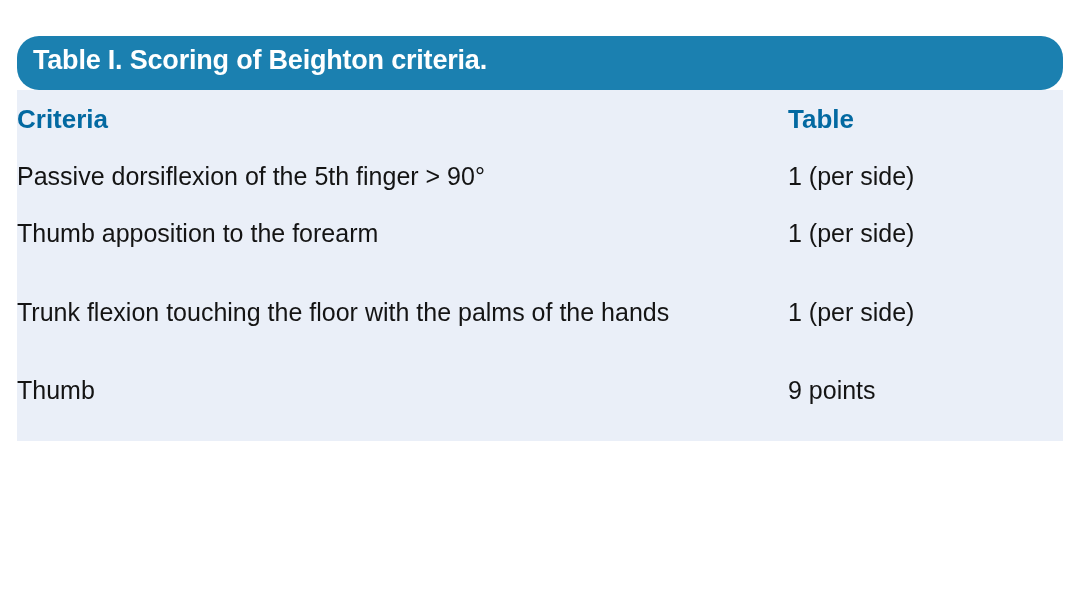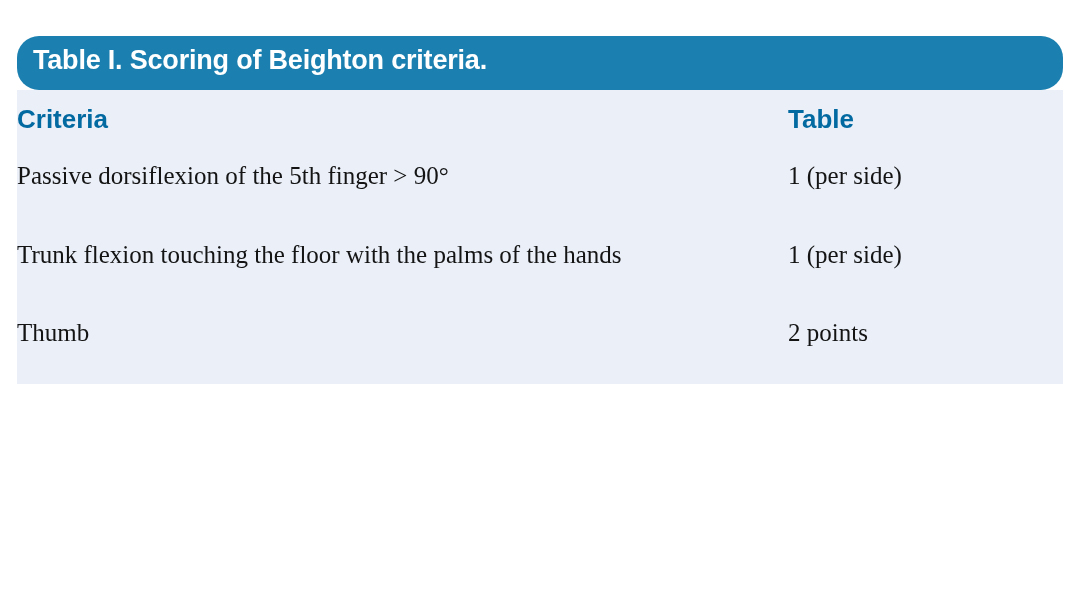--- a/index.html
+++ b/index.html
@@ -72,21 +72,20 @@
     height: 58px;
     padding-top: 8px;
   }
 
   .data-row td {
     font-size: 25px;
     font-weight: normal;
     color: #141414;
     height: 57px;
     line-height: 1.22;
-    font-family: Liberation Serif, serif;
   }
 
   .data-row.two-line td {
     height: 100px;
   }
 
   .data-row.two-line .cell-criteria {
     line-height: 1.22;
   }
 </style>
@@ -107,24 +106,28 @@
         <tr class="header-row">
           <th class="cell-criteria">Criteria</th>
           <th class="cell-score">Table</th>
         </tr>
       </thead>
       <tbody>
         <tr class="data-row">
           <td class="cell-criteria">Passive dorsiflexion of the 5th finger &gt; 90°</td>
           <td class="cell-score">1 (per side)</td>
         </tr>
+        <tr class="data-row">
+          <td class="cell-criteria">Thumb apposition to the forearm</td>
+          <td class="cell-score">1 (per side)</td>
+        </tr>
         <tr class="data-row two-line">
           <td class="cell-criteria">Trunk flexion touching the floor with the palms of the hands</td>
           <td class="cell-score">1 (per side)</td>
         </tr>
         <tr class="data-row">
           <td class="cell-criteria">Thumb</td>
-          <td class="cell-score">2 points</td>
+          <td class="cell-score">9 points</td>
         </tr>
       </tbody>
     </table>
   </div>
 </div>
 
 </body></html>

